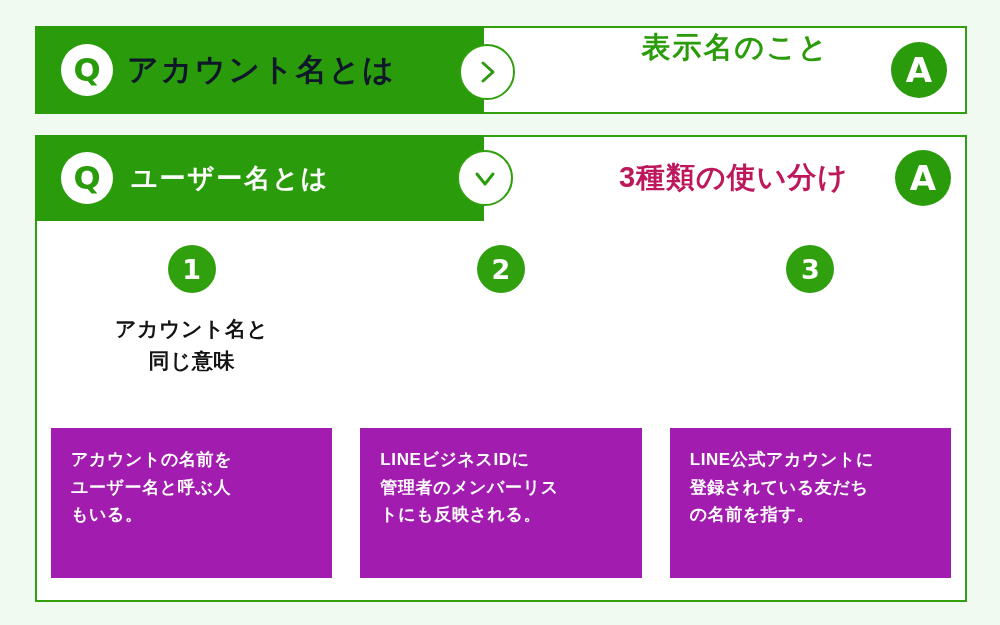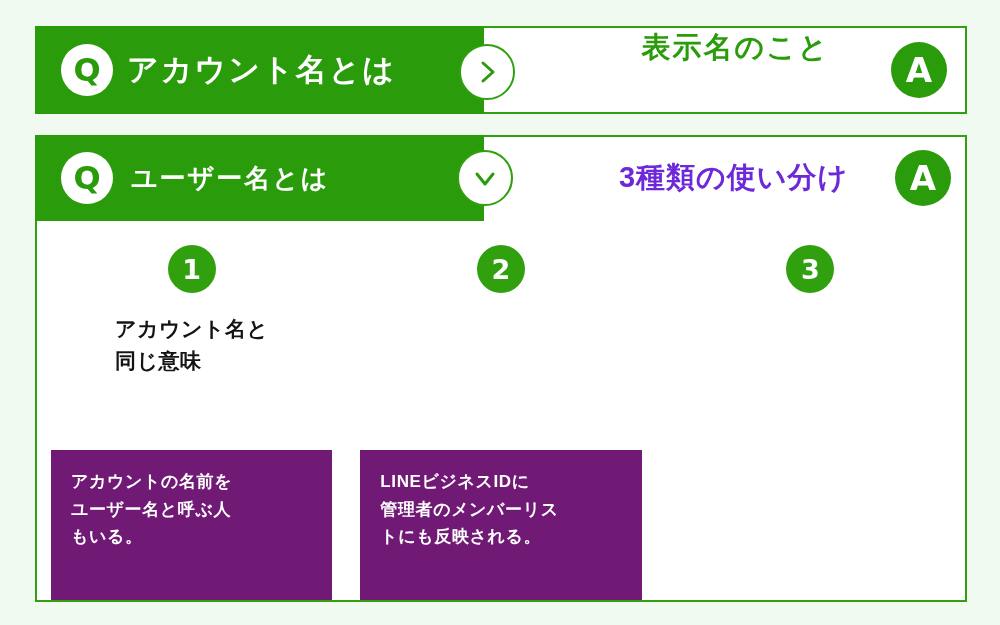--- a/index.html
+++ b/index.html
@@ -34,21 +34,21 @@
     position: absolute;
     left: -2px;
     top: -2px;
     width: 449px;
     height: 88px;
     background: #2a9c0b;
     display: flex;
     align-items: center;
   }
   .faq-row-1 .q-text {
-    color: #ffffff;
+    color: #0f172a;
     font-size: 31px;
     font-weight: bold;
     letter-spacing: 2px;
     margin-left: 14px;
   }
   .faq-row-1 .a-area {
     position: absolute;
     left: 447px;
     top: 0;
     right: 0;
@@ -104,21 +104,21 @@
     position: absolute;
     left: 449px;
     top: 0;
     width: 483px;
     height: 86px;
     display: flex;
     align-items: center;
     justify-content: center;
   }
   .faq-row-2 .a-text {
-    color: #6d28d9;
+    color: #be185d;
     font-size: 29px;
     font-weight: bold;
     letter-spacing: 1px;
     margin-left: 16px;
   }
 
   
   .q-badge {
     width: 52px;
     height: 52px;
@@ -209,26 +209,28 @@
     justify-content: center;
     font-family: "DejaVu Sans", sans-serif;
     line-height: 1;
   }
   .col-title {
     margin-top: 20px;
     color: #141414;
     font-size: 21px;
     font-weight: bold;
     line-height: 1.52;
+    text-align: center;
     letter-spacing: 0.5px;
     white-space: pre-line;
   }
   .col-card {
     margin-top: auto;
-    background: #701a75;
+    margin-bottom: 22px;
+    background: #a21caf;
     color: #ffffff;
     font-size: 17px;
     font-weight: bold;
     line-height: 1.62;
     letter-spacing: 0.6px;
     padding: 18px 18px 18px 20px;
     box-sizing: border-box;
     width: 100%;
     height: 150px;
     white-space: pre-line;
@@ -302,18 +304,21 @@
 
       <div class="col">
         <div class="num-badge">2</div>
         <div class="col-card">LINEビジネスIDに
 管理者のメンバーリス
 トにも反映される。</div>
       </div>
 
       <div class="col">
         <div class="num-badge">3</div>
+        <div class="col-card">LINE公式アカウントに
+登録されている友だち
+の名前を指す。</div>
       </div>
 
     </div>
   </div>
 
 </div>
 
 </body></html>

